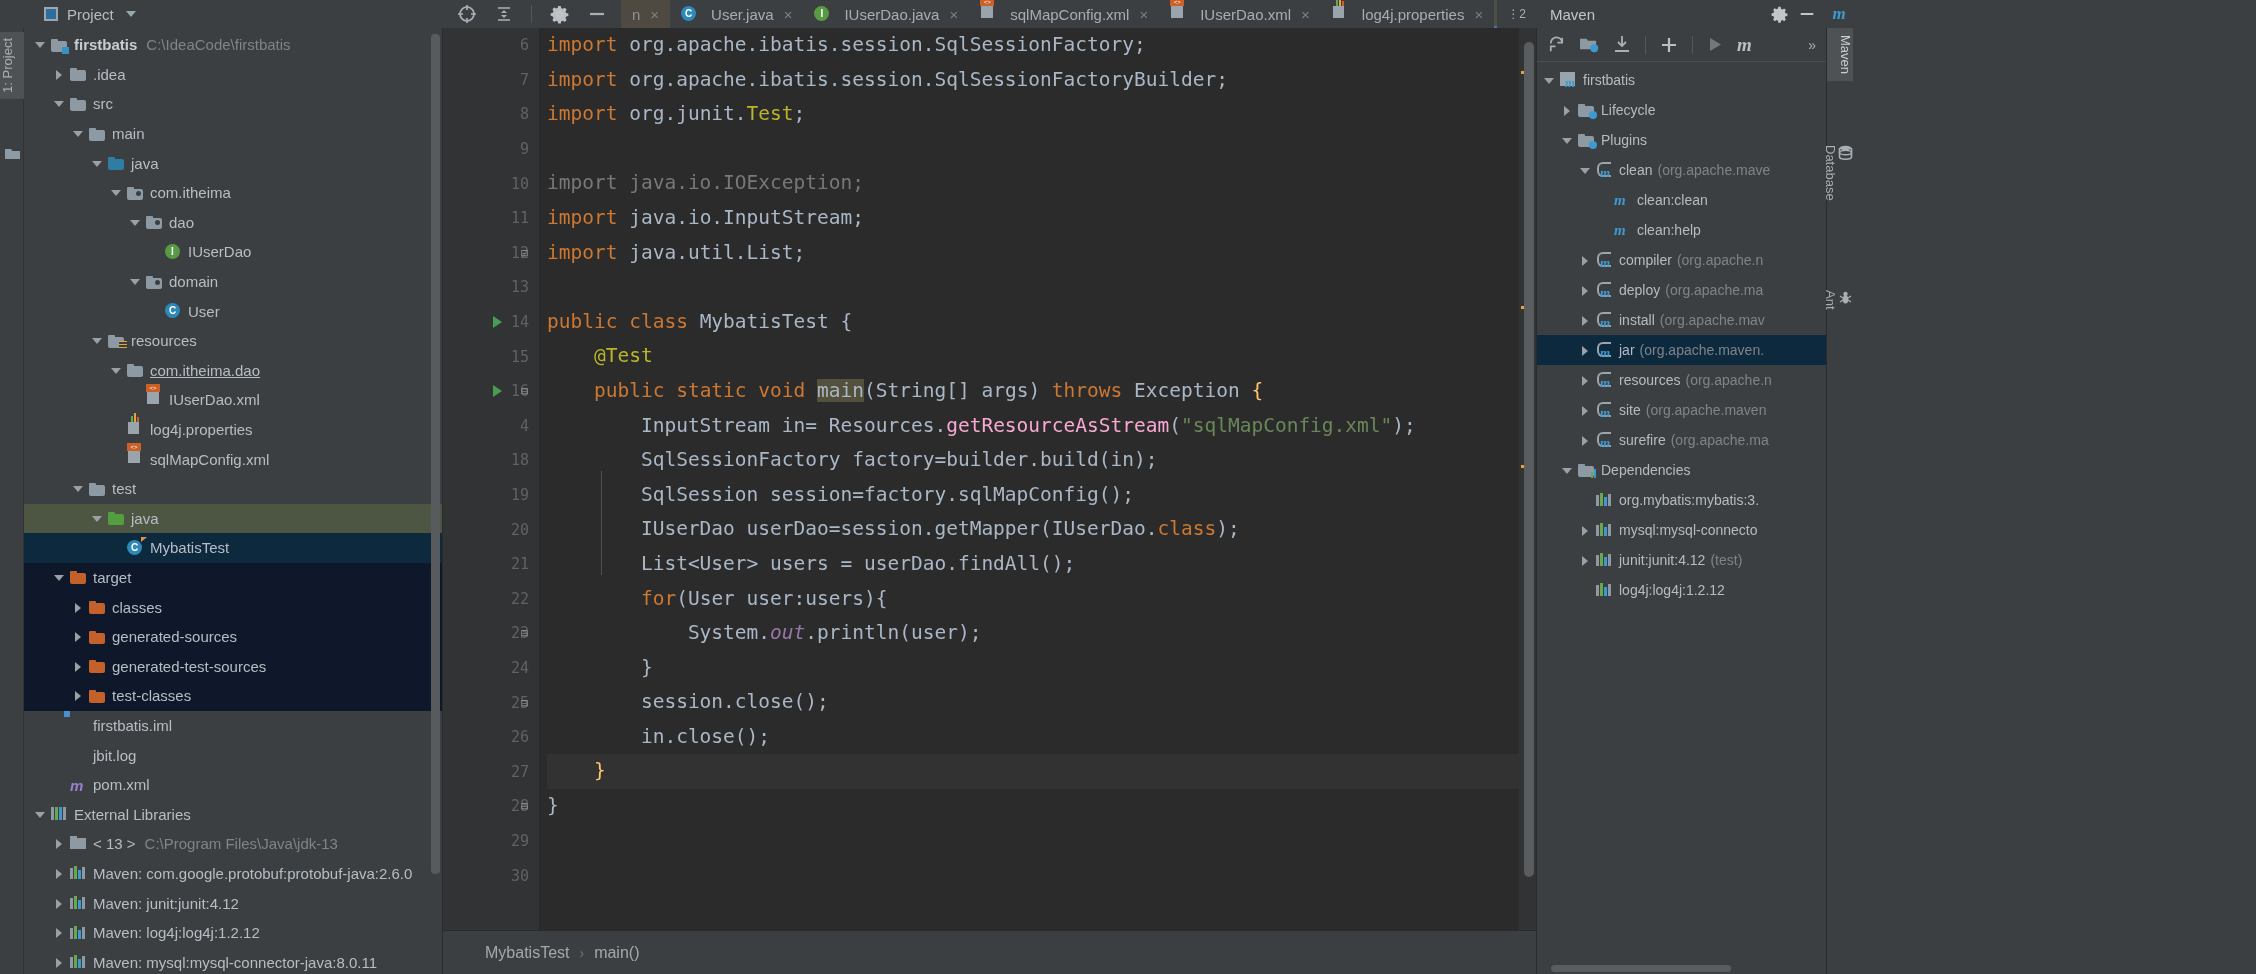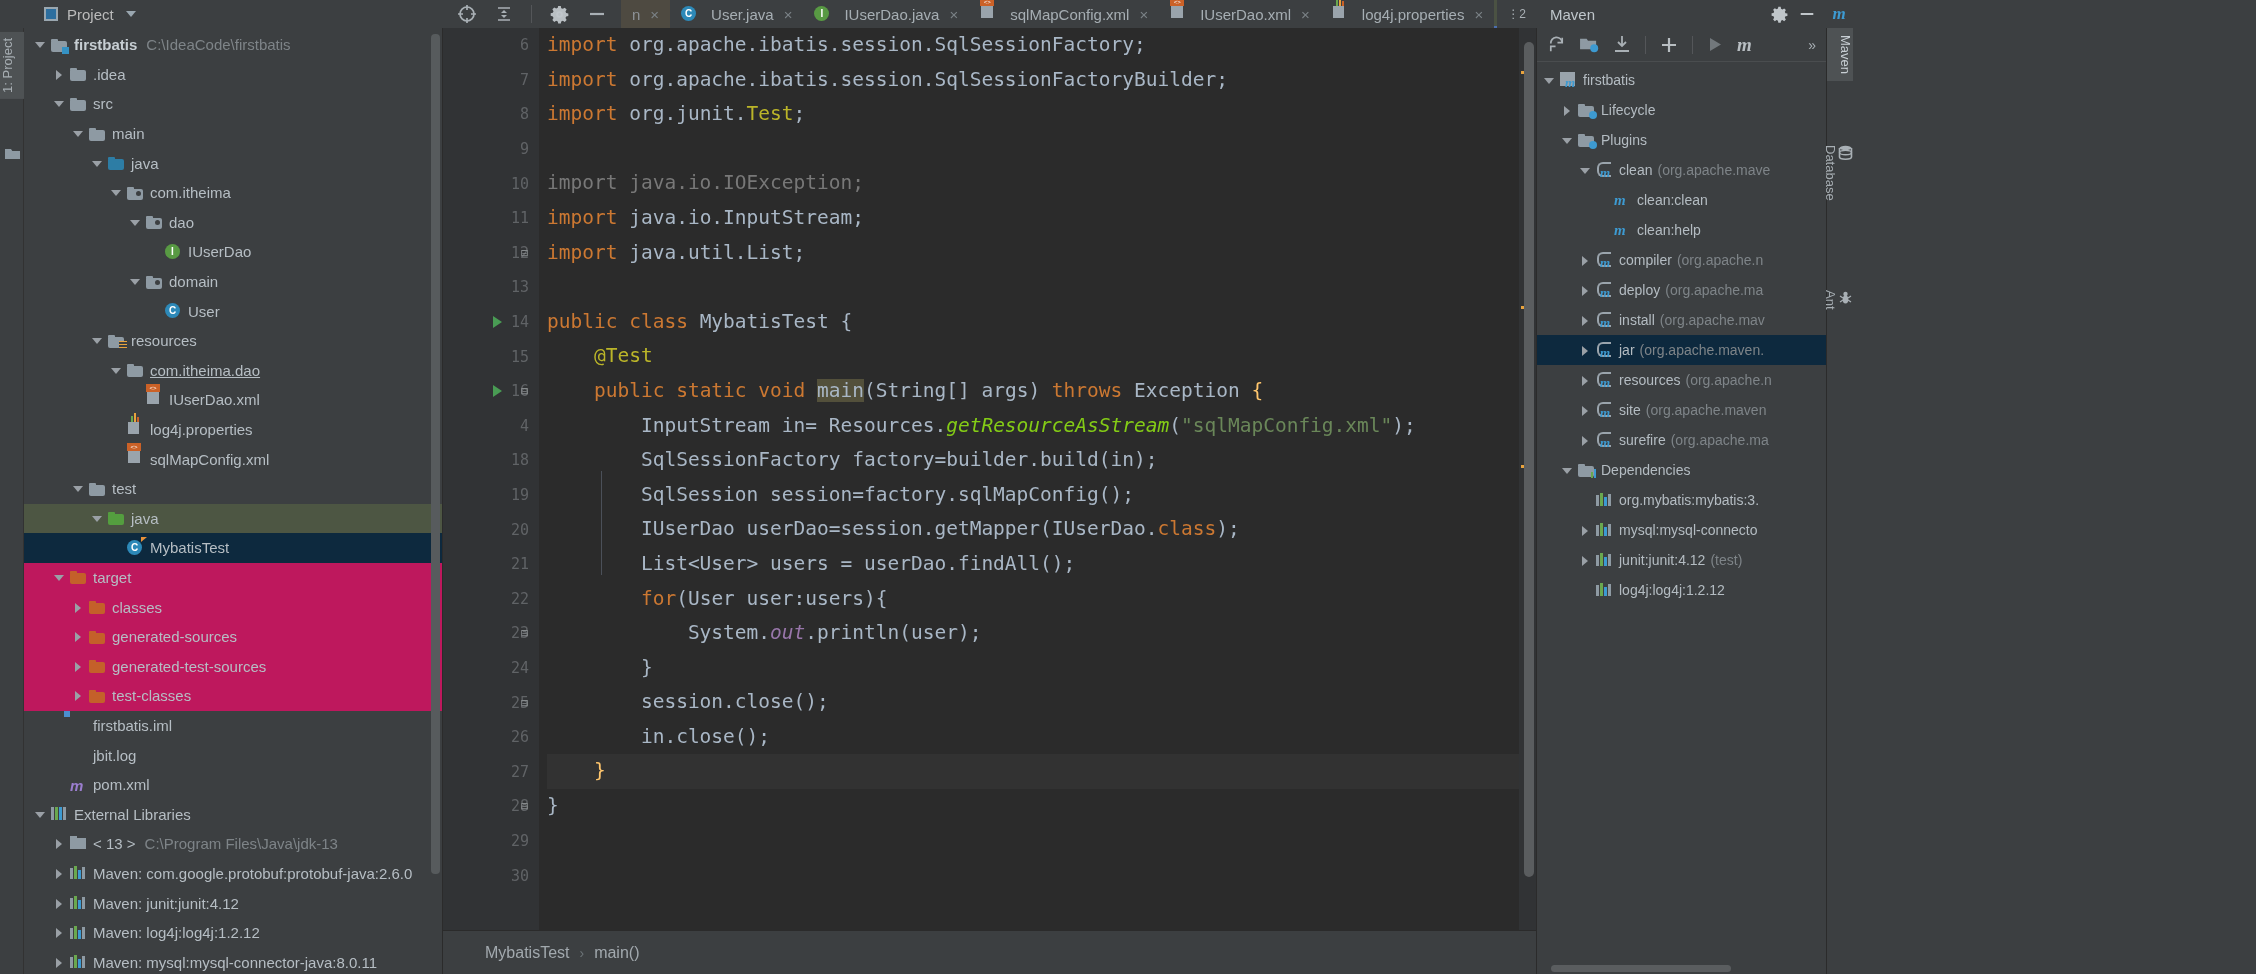--- a/index.html
+++ b/index.html
@@ -44,21 +44,21 @@
               writing-mode:vertical-rl; transform:rotate(180deg); padding:6px 0; text-align:left;
               background:#4e5254; }
   .rail-ico { position:absolute; top:118px; left:5px; }
 
   
   .projpanel { width:419px; background:#3c3f41; position:relative; flex:0 0 419px; overflow:hidden; border-right:1px solid #2b2b2b; }
   .tree { font-size:15px; color:#b4bcc2; padding-top:2px; }
   .row { height:29.6px; display:flex; align-items:center; white-space:nowrap; position:relative; }
   .row.sel { background:#0d293e; }
   .row.src-test { background:#4d5643; }
-  .row.target-tint { background:#be185d; }
+  .row.target-tint { background:#0f172a; }
   .arrow { width:13px; height:13px; margin-right:4px; flex:0 0 13px; position:relative; }
   .arrow.r::after { content:""; position:absolute; left:3px; top:2px; border-left:6px solid #9aa0a6; border-top:5px solid transparent; border-bottom:5px solid transparent; }
   .arrow.d::after { content:""; position:absolute; left:1px; top:4px; border-top:6px solid #9aa0a6; border-left:5px solid transparent; border-right:5px solid transparent; }
   .ico { width:17px; height:16px; margin-right:6px; flex:0 0 17px; position:relative; }
   .label { color:#b6bec4; }
   .label.bold { font-weight:bold; color:#c7ced3; }
   .sub { color:#7e8488; margin-left:9px; }
 
   
   .fld { width:16px;height:13px;position:relative;display:block;margin-top:2px; }
@@ -107,21 +107,21 @@
   .gline .runarrow { position:absolute; left:50px; width:0;height:0;border-left:9px solid #499c54; border-top:6px solid transparent; border-bottom:6px solid transparent; }
   .fold { position:absolute; left:78px; color:#868a8c; font-size:12px; line-height:1; }
 
   .code { flex:1; position:relative; background:#2b2b2b; padding-left:8px; overflow:hidden; }
   .cl { height:34.6px; line-height:34.6px; font-family:"DejaVu Sans Mono", monospace; font-size:19.5px;
         color:#a9b7c6; white-space:pre; }
   .cl.curline { background:#323232; }
   .kw { color:#cc7832; }
   .str { color:#6a8759; }
   .ann { color:#bbb529; }
-  .stat { font-style:italic; color:#84cc16; }
+  .stat { color:#f9a8d4; }
   .field { color:#9876aa; font-style:italic; }
   .dim { color:#787878; }
   .mainhl { background:#53503b; color:#a9b7c6; }
   .brace-y { color:#ffc66d; }
   .indent-guide { position:absolute; width:1px; background:#4b5059; }
 
   
   .stripe { width:17px; flex:0 0 17px; background:#313335; position:relative; }
   .stripe .mark { position:absolute; left:2px; width:13px; height:3px; }
   .ed-scroll { position:absolute; right:2px; width:10px; background:#5a5d5f; border-radius:5px; }

